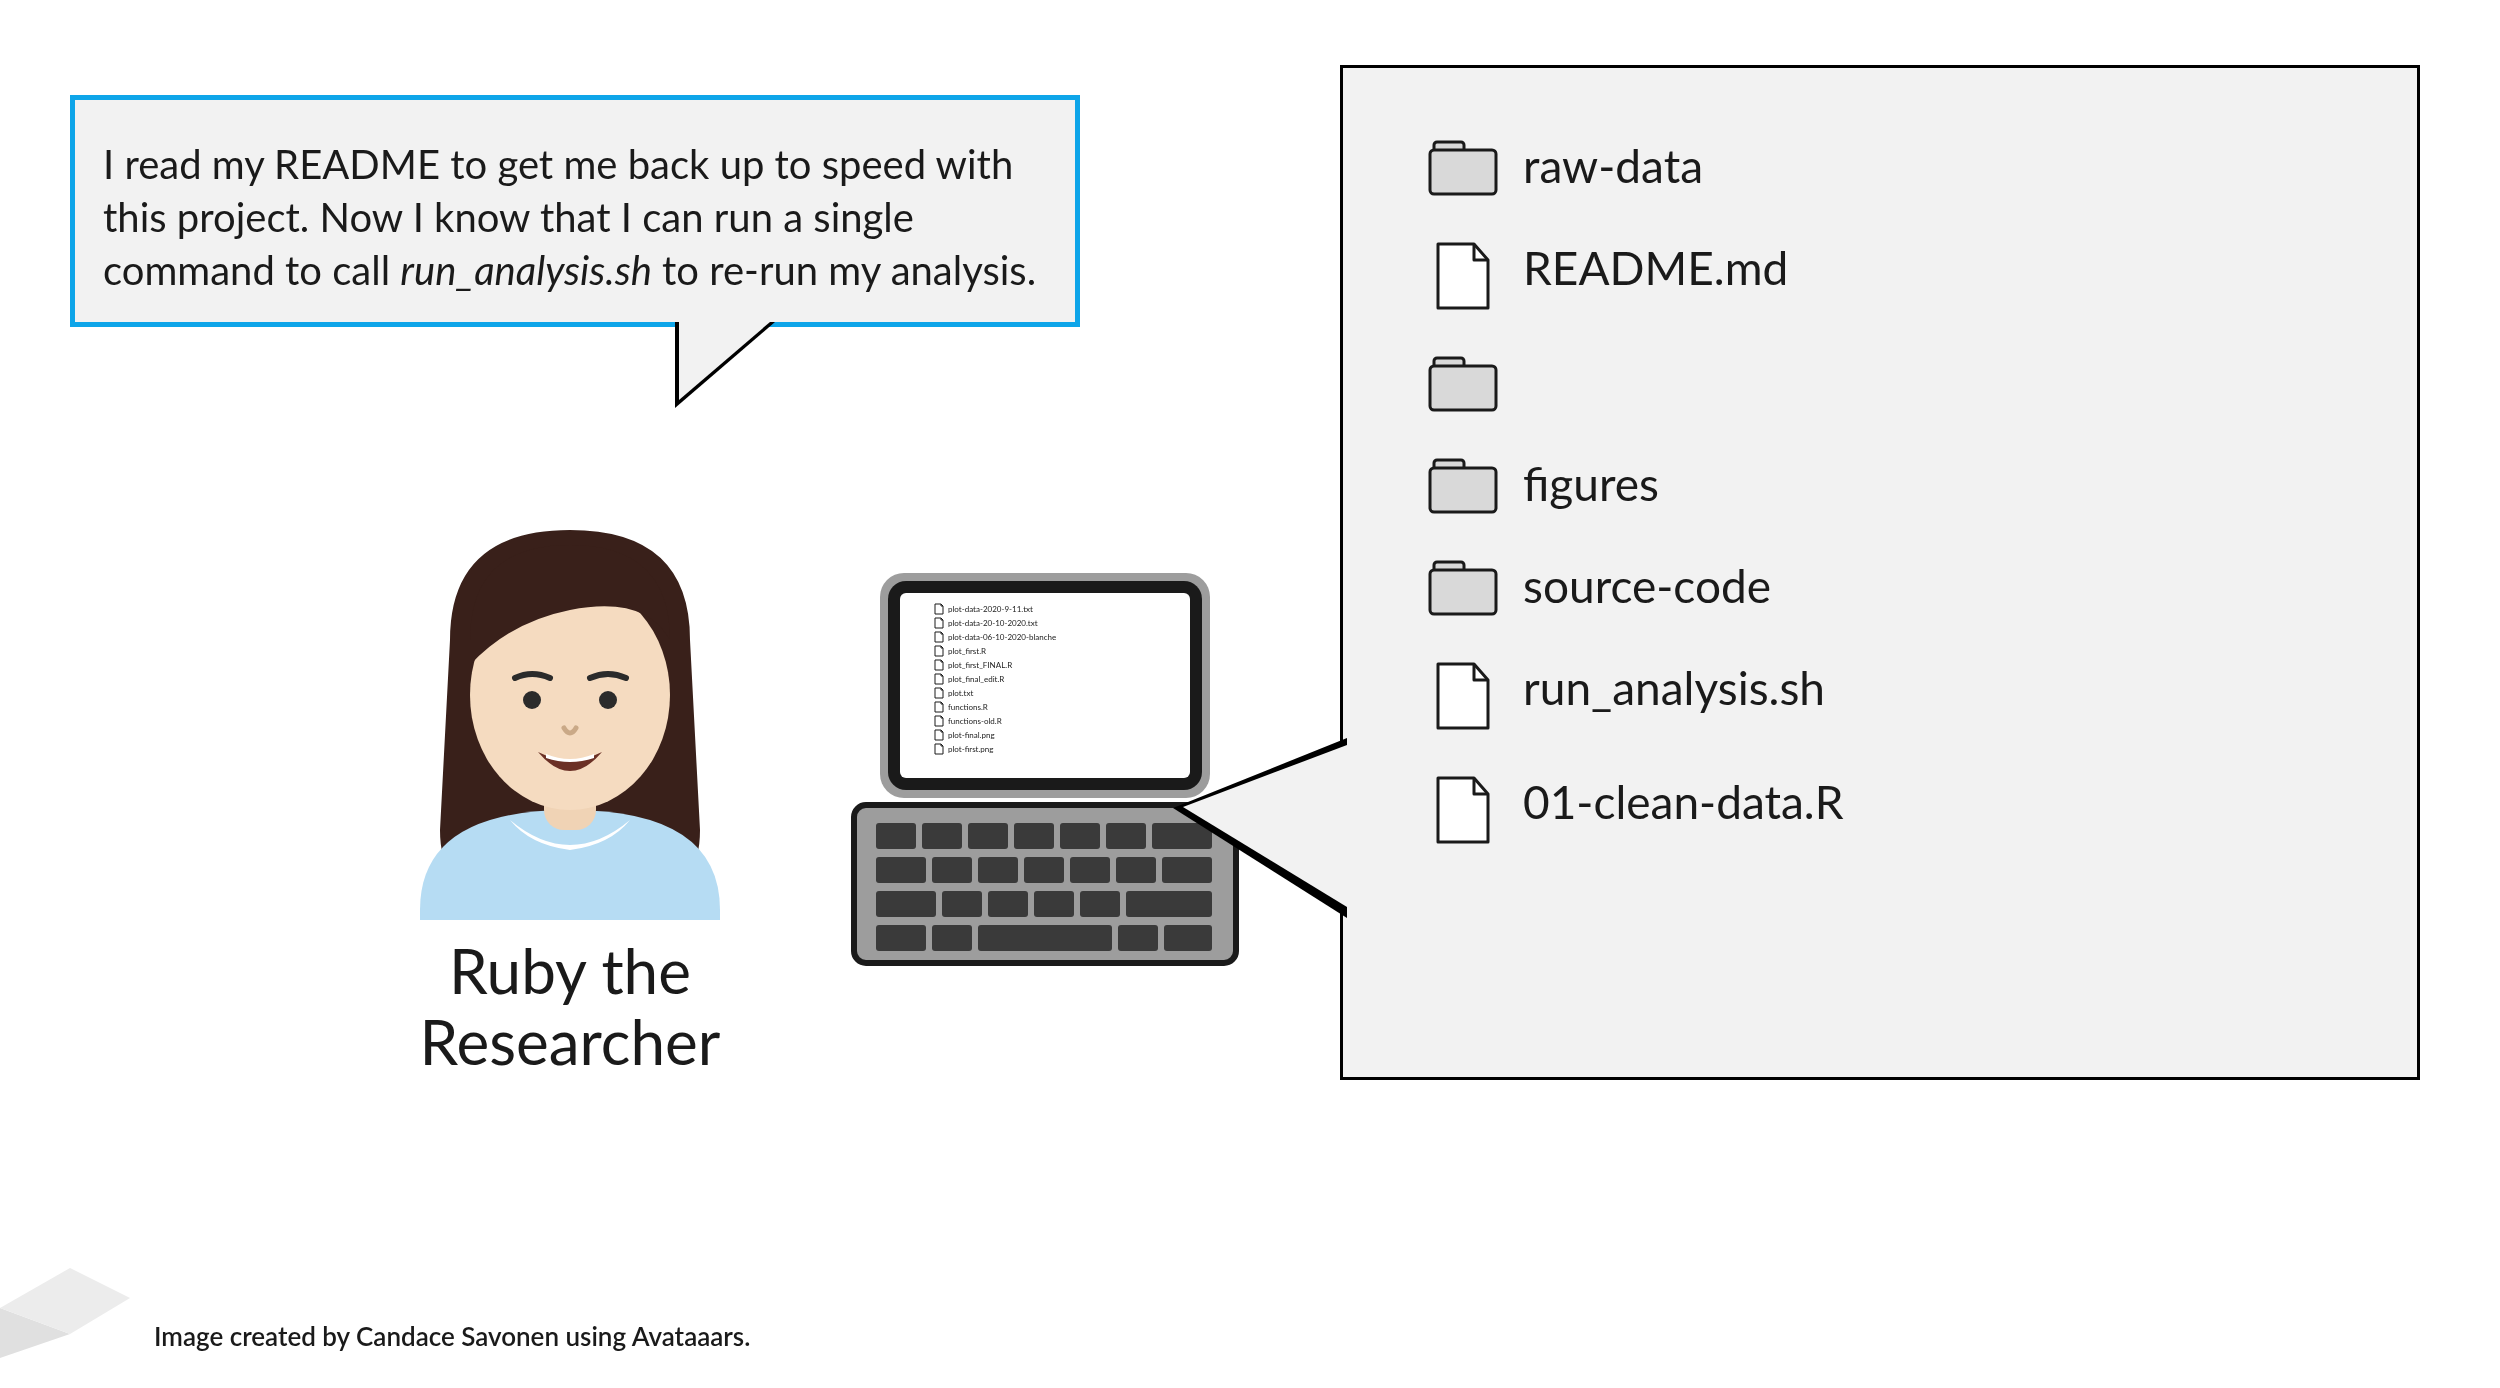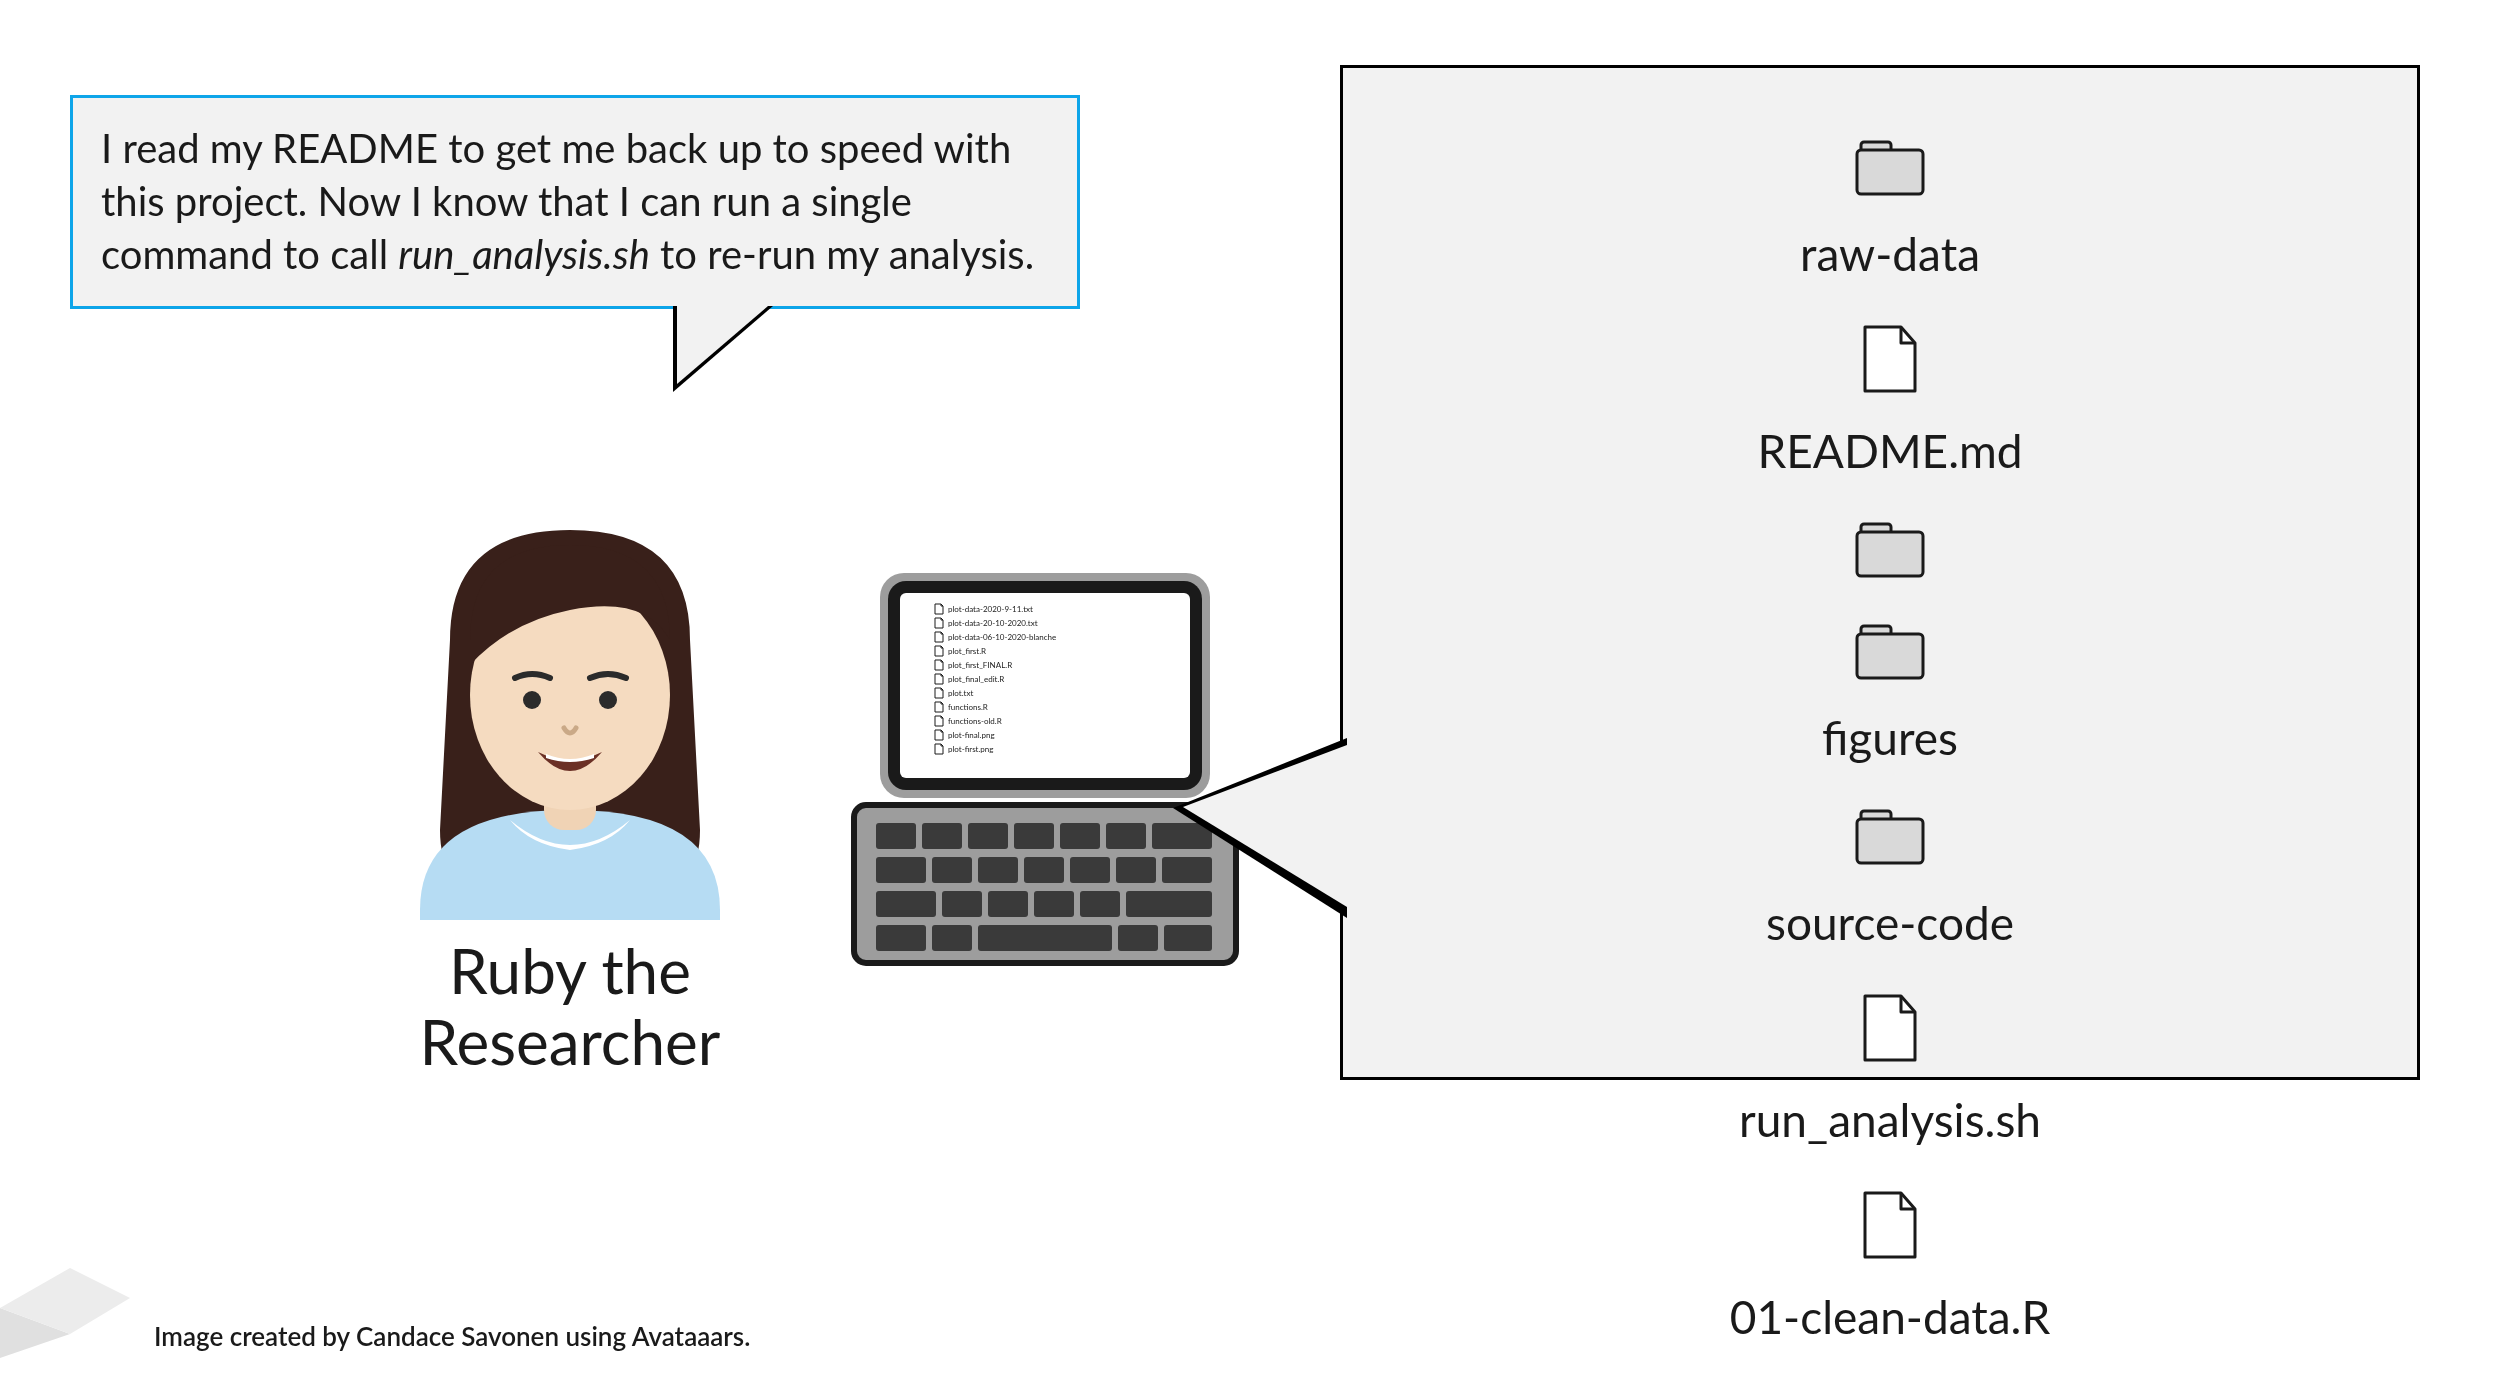--- a/index.html
+++ b/index.html
@@ -19,23 +19,23 @@
     height: 1388px;
   }
 
   
   .speech {
     position: absolute;
     left: 70px;
     top: 95px;
     width: 1010px;
     background: #f2f2f2;
-    border: 3px solid #0ea5e9;
+    border: 5px solid #0ea5e9;
     box-sizing: border-box;
-    padding: 24px 28px 26px 28px;
+    padding: 38px 28px 26px 28px;
     font-size: 40px;
     line-height: 1.32;
   }
   .speech .italic { font-style: italic; }
   .speech-tail {
     position: absolute;
     width: 0; height: 0;
   }
   
   .speech-tail.outer {
@@ -84,25 +84,23 @@
     top: 65px;
     width: 1080px;
     height: 1015px;
     background: #f2f2f2;
     border: 3px solid #000;
     box-sizing: border-box;
     padding: 70px 60px 40px 80px;
   }
   .file-row {
     display: flex;
-    align-items: center;
-    gap: 28px;
+    gap: 20px;
     font-size: 46px;
     margin-bottom: 42px;
-    flex-direction: column;
   }
   .file-row svg { flex: 0 0 auto; }
   .panel-tail-outer {
     position: absolute;
     left: -170px;
     top: 670px;
     width: 0; height: 0;
     border-top: 70px solid transparent;
     border-bottom: 110px solid transparent;
     border-right: 174px solid #000;

